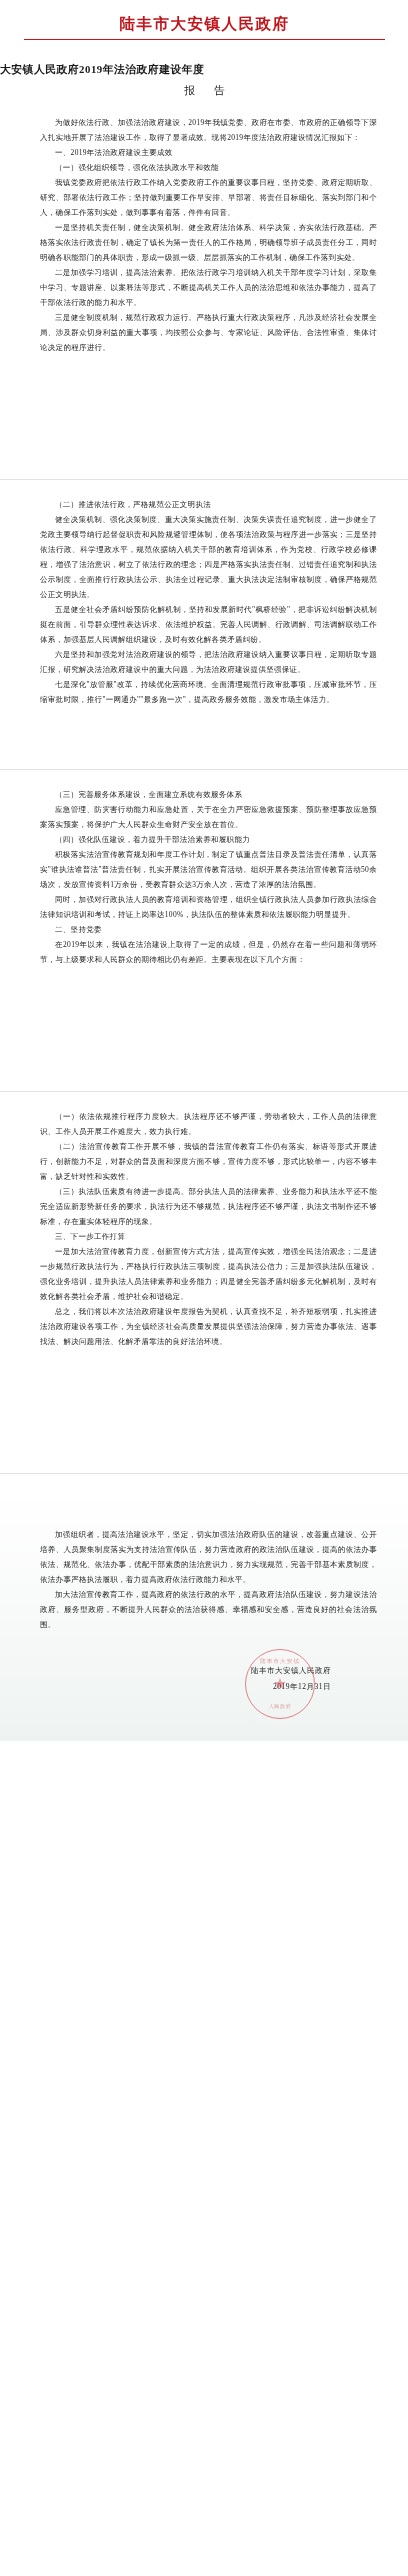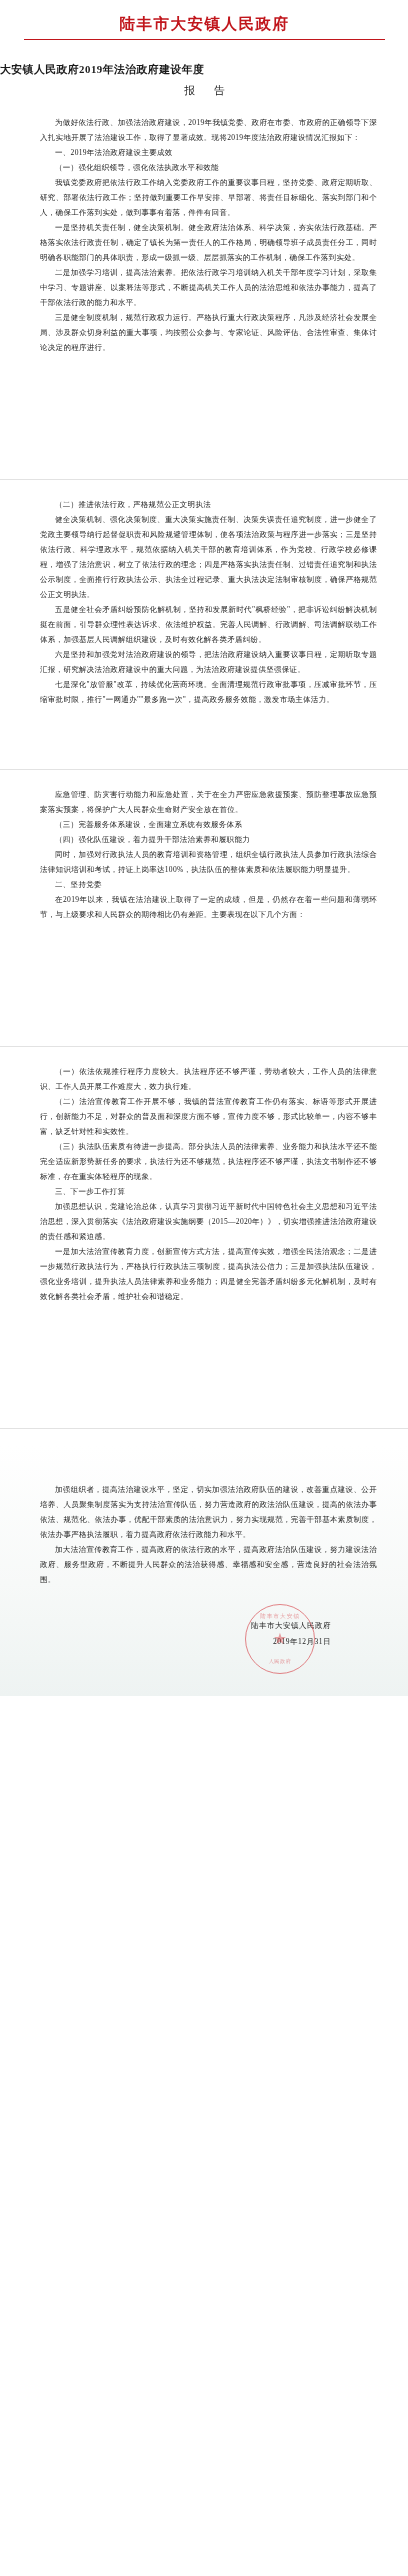--- a/index.html
+++ b/index.html
@@ -176,38 +176,39 @@
     <p class="para">健全决策机制、强化决策制度、重大决策实施责任制、决策失误责任追究制度，进一步健全了党政主要领导纳行起督促职责和风险规避管理体制，使各项法治政策与程序进一步落实；三是坚持依法行政、科学理政水平，规范依据纳入机关干部的教育培训体系，作为党校、行政学校必修课程，增强了法治意识，树立了依法行政的理念；四是严格落实执法责任制、过错责任追究制和执法公示制度，全面推行行政执法公示、执法全过程记录、重大执法决定法制审核制度，确保严格规范公正文明执法。</p>
     <p class="para">五是健全社会矛盾纠纷预防化解机制，坚持和发展新时代"枫桥经验"，把非诉讼纠纷解决机制挺在前面，引导群众理性表达诉求、依法维护权益。完善人民调解、行政调解、司法调解联动工作体系，加强基层人民调解组织建设，及时有效化解各类矛盾纠纷。</p>
     <p class="para">六是坚持和加强党对法治政府建设的领导，把法治政府建设纳入重要议事日程，定期听取专题汇报，研究解决法治政府建设中的重大问题，为法治政府建设提供坚强保证。</p>
     <p class="para">七是深化"放管服"改革，持续优化营商环境。全面清理规范行政审批事项，压减审批环节，压缩审批时限，推行"一网通办""最多跑一次"，提高政务服务效能，激发市场主体活力。</p>
     <div class="big-gap"></div>
   </div>
 
   <div class="page-break"></div>
 
   <div class="body-wrap sheet">
+    <p class="para">（三）完善服务体系建设，全面建立系统有效服务体系</p>
     <p class="para">应急管理、防灾害行动能力和应急处置，关于在全力严密应急救援预案、预防整理事故应急预案落实预案，将保护广大人民群众生命财产安全放在首位。</p>
-    <p class="para">（三）完善服务体系建设，全面建立系统有效服务体系</p>
     <p class="para">（四）强化队伍建设，着力提升干部法治素养和履职能力</p>
+    <p class="para">积极落实法治宣传教育规划和年度工作计划，制定了镇重点普法目录及普法责任清单，认真落实"谁执法谁普法"普法责任制，扎实开展法治宣传教育活动。组织开展各类法治宣传教育活动50余场次，发放宣传资料1万余份，受教育群众达3万余人次，营造了浓厚的法治氛围。</p>
     <p class="para">同时，加强对行政执法人员的教育培训和资格管理，组织全镇行政执法人员参加行政执法综合法律知识培训和考试，持证上岗率达100%，执法队伍的整体素质和依法履职能力明显提升。</p>
     <p class="para">二、坚持党委</p>
     <p class="para">在2019年以来，我镇在法治建设上取得了一定的成绩，但是，仍然存在着一些问题和薄弱环节，与上级要求和人民群众的期待相比仍有差距。主要表现在以下几个方面：</p>
     <div class="huge-gap"></div>
   </div>
 
   <div class="page-break"></div>
 
   <div class="body-wrap sheet">
     <p class="para">（一）依法依规推行程序力度较大。执法程序还不够严谨，劳动者较大，工作人员的法律意识、工作人员开展工作难度大，效力执行难。</p>
     <p class="para">（二）法治宣传教育工作开展不够，我镇的普法宣传教育工作仍有落实、标语等形式开展进行，创新能力不足，对群众的普及面和深度方面不够，宣传力度不够，形式比较单一，内容不够丰富，缺乏针对性和实效性。</p>
     <p class="para">（三）执法队伍素质有待进一步提高。部分执法人员的法律素养、业务能力和执法水平还不能完全适应新形势新任务的要求，执法行为还不够规范，执法程序还不够严谨，执法文书制作还不够标准，存在重实体轻程序的现象。</p>
     <p class="para">三、下一步工作打算</p>
-    <p class="para">加强思想认识，党建论治总体，认真学习贯彻习近平新时代中国特色社会主义思想和习近平法治思想，深入贯彻落实《法治政府建设实施纲要（2015—2020年）》，切实增强推进法治政府建设的责任感和紧迫感。</p>
     <p class="para">一是加大法治宣传教育力度，创新宣传方式方法，提高宣传实效，增强全民法治观念；二是进一步规范行政执法行为，严格执行行政执法三项制度，提高执法公信力；三是加强执法队伍建设，强化业务培训，提升执法人员法律素养和业务能力；四是健全完善矛盾纠纷多元化解机制，及时有效化解各类社会矛盾，维护社会和谐稳定。</p>
+    <p class="para">总之，我们将以本次法治政府建设年度报告为契机，认真查找不足，补齐短板弱项，扎实推进法治政府建设各项工作，为全镇经济社会高质量发展提供坚强法治保障，努力营造办事依法、遇事找法、解决问题用法、化解矛盾靠法的良好法治环境。</p>
     <div class="huge-gap"></div>
   </div>
 
   <div class="page-break"></div>
 
   <div class="body-wrap sheet tint" style="padding-top:36px;padding-bottom:46px;">
     <p class="para">加强组织者，提高法治建设水平，坚定，切实加强法治政府队伍的建设，改善重点建设、公开培养、人员聚集制度落实为支持法治宣传队伍，努力营造政府的政法治队伍建设，提高的依法办事依法、规范化、依法办事，优配干部素质的法治意识力，努力实现规范，完善干部基本素质制度，依法办事严格执法履职，着力提高政府依法行政能力和水平。</p>
     <p class="para">加大法治宣传教育工作，提高政府的依法行政的水平，提高政府法治队伍建设，努力建设法治政府、服务型政府，不断提升人民群众的法治获得感、幸福感和安全感，营造良好的社会法治氛围。</p>
 
     <div class="sign-block">

